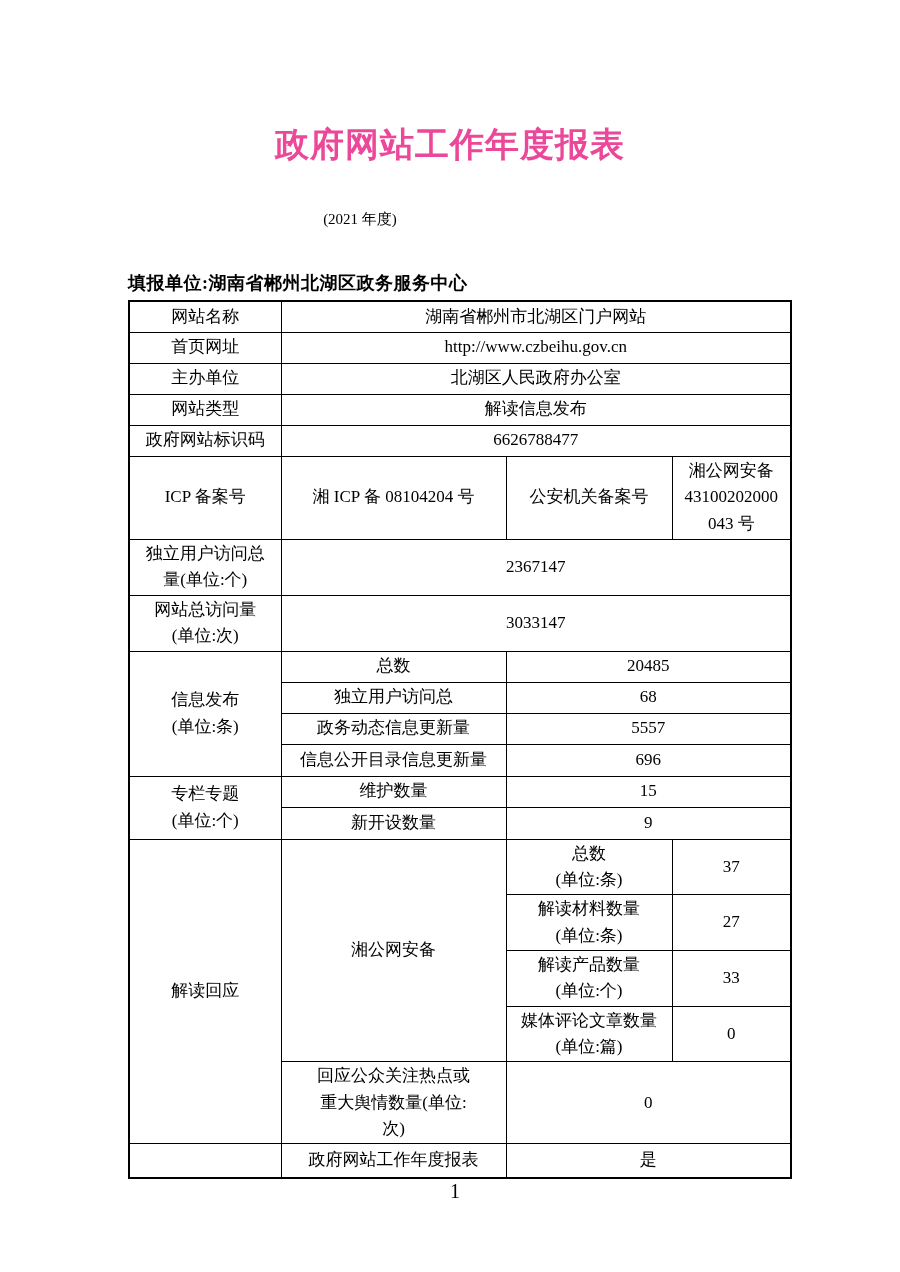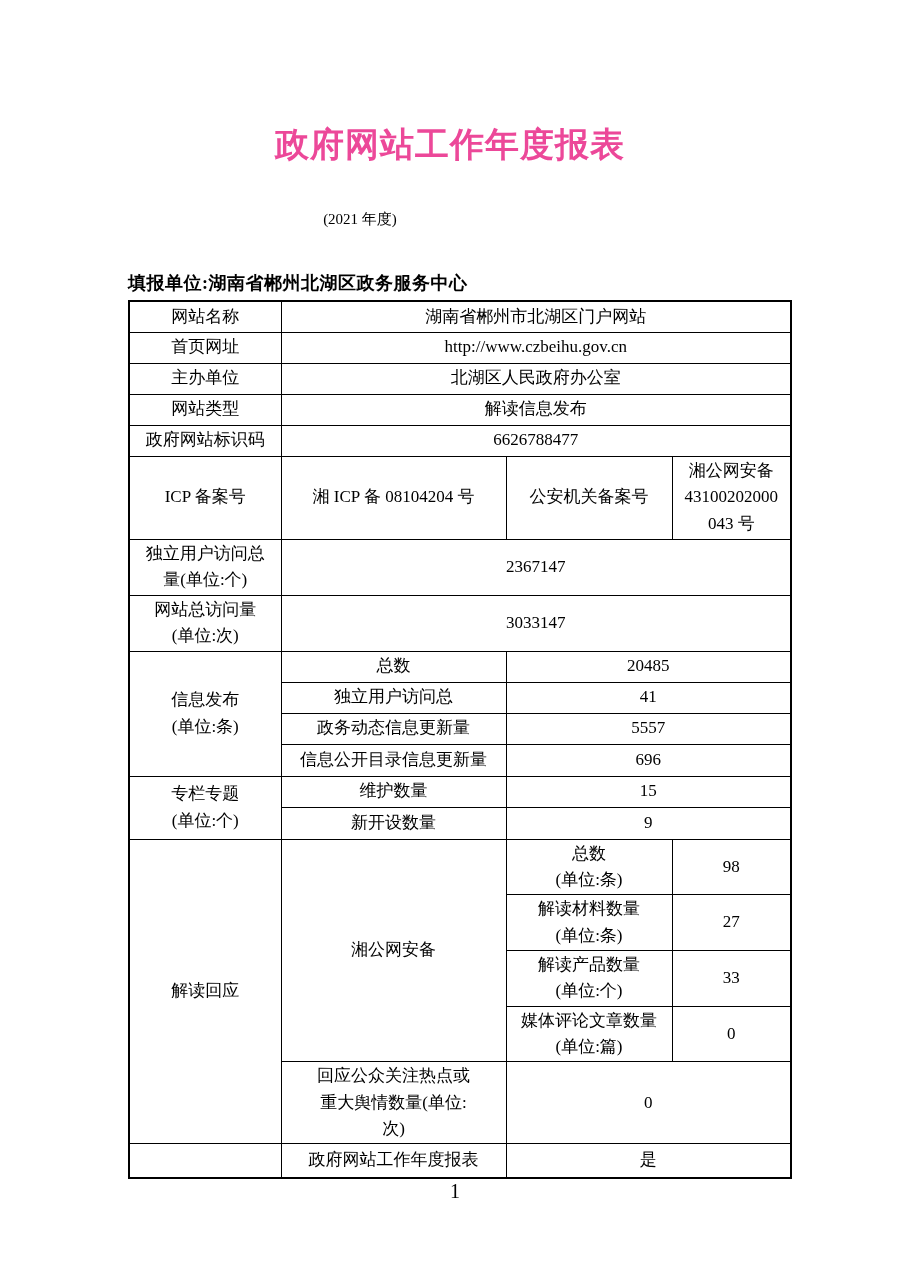--- a/index.html
+++ b/index.html
@@ -120,21 +120,21 @@
       </tr>
 
       <tr class="h31">
         <td rowspan="4">信息发布
 (单位:条)</td>
         <td>总数</td>
         <td colspan="2">20485</td>
       </tr>
       <tr class="h31">
         <td>独立用户访问总</td>
-        <td colspan="2">41</td>
+        <td colspan="2">68</td>
       </tr>
       <tr class="h31">
         <td>政务动态信息更新量</td>
         <td colspan="2">5557</td>
       </tr>
       <tr class="h32">
         <td>信息公开目录信息更新量</td>
         <td colspan="2">696</td>
       </tr>
 
@@ -147,21 +147,21 @@
       <tr class="h32">
         <td>新开设数量</td>
         <td colspan="2">9</td>
       </tr>
 
       <tr class="h50">
         <td rowspan="5">解读回应</td>
         <td rowspan="4">湘公网安备</td>
         <td>总数
 (单位:条)</td>
-        <td>98</td>
+        <td>37</td>
       </tr>
       <tr class="h50">
         <td>解读材料数量
 (单位:条)</td>
         <td>27</td>
       </tr>
       <tr class="h50">
         <td>解读产品数量
 (单位:个)</td>
         <td>33</td>

